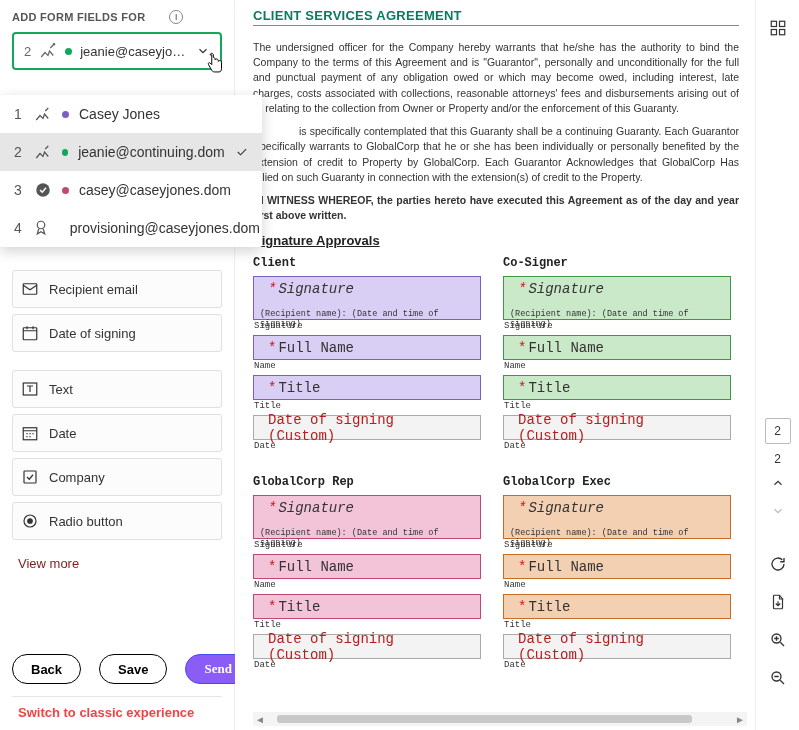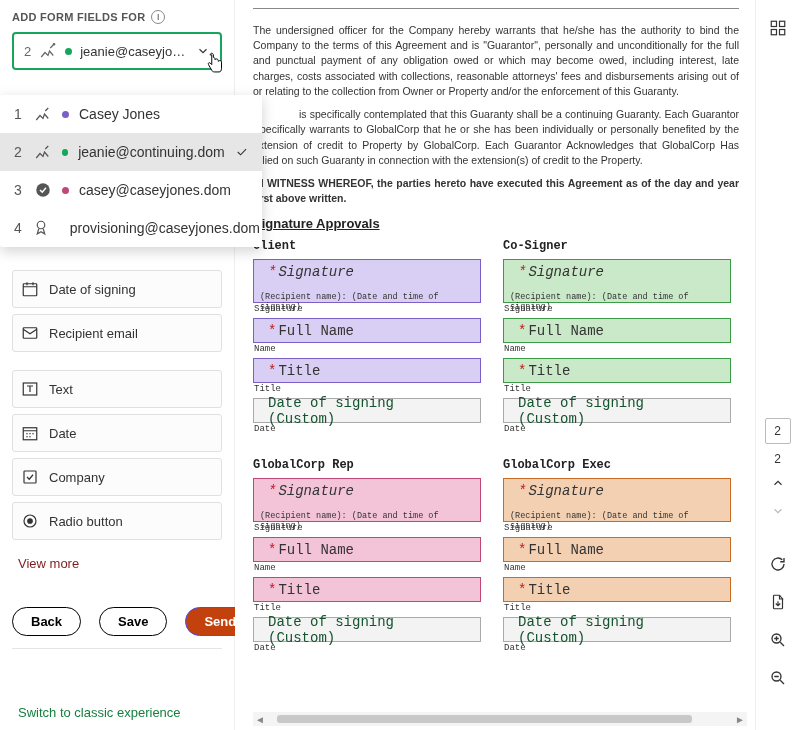--- a/index.html
+++ b/index.html
@@ -3,21 +3,21 @@
   <meta charset="utf-8">
   <style>
     * { box-sizing: border-box; margin: 0; padding: 0; }
     body { font-family: -apple-system, BlinkMacSystemFont, "Segoe UI", Arial, sans-serif; font-size: 13px; color: #333; width: 799px; height: 730px; background: #fff; position: relative; overflow: hidden; }
     
     .app { display: flex; height: 100%; }
     .left-panel { width: 235px; padding: 10px 12px; background: #fff; border-right: 1px solid #eee; position: relative; display: flex; flex-direction: column; }
     .main-panel { flex: 1; padding: 8px 16px 8px 18px; overflow: hidden; position: relative; background: #fff; }
     .right-panel { width: 44px; background: #fff; border-left: 1px solid #eee; display: flex; flex-direction: column; align-items: center; padding-top: 10px; gap: 2px; }
     
-    .panel-heading { font-size: 11px; letter-spacing: .3px; color: #555; font-weight: 600; text-transform: uppercase; display: flex; align-items: center; gap: 6px; margin-bottom: 8px; }
+    .panel-heading { font-size: 11px; letter-spacing: .3px; color: #555; font-weight: 600; text-transform: uppercase; display: flex; align-items: center; gap: 24px; margin-bottom: 8px; }
     .info-circle { width: 14px; height: 14px; border: 1px solid #888; border-radius: 50%; display: inline-flex; align-items: center; justify-content: center; font-size: 9px; color: #888; }
     
     .recipient-select { border: 2px solid #14a65a; border-radius: 4px; padding: 8px 10px; display: flex; align-items: center; gap: 8px; cursor: pointer; position: relative; }
     .rnum { color: #666; font-size: 13px; }
     .sign-icon { width: 18px; height: 18px; display: inline-flex; align-items: center; justify-content: center; }
     .dot { width: 7px; height: 7px; border-radius: 50%; display:inline-block; }
     .sel-label { flex: 1; white-space: nowrap; overflow: hidden; text-overflow: ellipsis; color: #333; }
     .chev { width: 14px; height: 14px; }
     
     .cursor-hand { position:absolute; right: 6px; top: 50px; width: 26px; pointer-events:none; }
@@ -33,24 +33,24 @@
     .spacer-after-dd { height: 200px; }
     
     .field-item { display: flex; align-items: center; gap: 10px; padding: 9px 8px; border: 1px solid #e0e0e0; border-radius: 3px; margin-bottom: 6px; cursor: pointer; background:#fcfcfc; }
     .field-item .ficon { width: 18px; height: 18px; display:inline-flex; align-items:center; justify-content:center; color:#333; }
     .field-sep { height: 12px; }
     
     .view-more { color: #7f1d1d; font-size: 13px; padding: 10px 6px; cursor: pointer; font-weight: 500; }
     
     .bottom-actions { margin-top: auto; padding-top: 14px; display: flex; gap: 18px; }
     .btn { border: 1.5px solid #000; background: #fff; color: #000; border-radius: 18px; padding: 6px 18px; font-size: 13px; font-weight: 600; cursor: pointer; }
-    .btn.primary { background: #c2410c; border-color: #4b49f2; color: #fff; }
+    .btn.primary { background: #8b5cf6; border-color: #4b49f2; color: #fff; font-family: Liberation Serif, serif; }
     
     .left-panel hr { border: none; border-top: 1px solid #e5e5e5; margin: 12px 0 8px; }
-    .classic-link { color: #15803d; font-size: 13px; padding: 0 6px; cursor: pointer; font-weight: 400; margin-top: 48px; }
+    .classic-link { color: #ef4444; font-size: 13px; padding: 0 6px; cursor: pointer; font-weight: 700; }
     
     .doc-title { color: #0a7a63; font-weight: 700; font-size: 13px; letter-spacing: .02em; margin-bottom: 2px; }
     .title-line { border-bottom: 1px solid #888; margin-bottom: 14px; }
     
     .doc-text { font-size: 10.5px; color: #333; text-align: justify; line-height: 1.45; }
     .doc-text p { margin-bottom: 8px; }
     .doc-text p.partial { text-indent: 46px; }
     .doc-text .witness { font-weight: 600; }
     
     .section-head { font-weight: 700; font-size: 13px; text-decoration: underline; color: #222; margin: 10px 0 8px; }
@@ -63,21 +63,21 @@
     .sig-field.subline { font-size: 8.5px; font-style: normal; padding: 1px 6px 2px; height: 12px; line-height:10px; border-top:none; }
     .sig-field.input { height: 25px; display:flex; align-items:center; }
     .sig-caption { font-size: 9px; color: #333; margin: 1px 0 4px 1px; }
     .req-star { color: #c01818; margin-right: 2px; }
     
     .c-purple { background: #d9cef3; border-color: #7b5fc4; color:#333;}
     .c-green  { background: #c9e9c8; border-color: #3a9a46; }
     .c-pink   { background: #f3c3d7; border-color: #c24779; }
     .c-orange { background: #f3d0b2; border-color: #c96a25; }
     .c-purple.input, .c-green.input, .c-pink.input, .c-orange.input {}
-    .date-field { background: #f3f3f3; border-color:#aaa; color:#14532d; }
+    .date-field { background: #f3f3f3; border-color:#aaa; color:#b91c1c; }
     
     .doc-scrollbar { position:absolute; bottom:4px; left:18px; right:8px; height:14px; background:#f4f4f4; display:flex; align-items:center; }
     .doc-scrollbar .thumb { height:8px; background:#c8c8c8; border-radius:3px; width:84%; margin-left:2%; }
     .doc-scrollbar .arrow { width:14px; text-align:center; color:#888; font-size:10px; }
     
     .right-panel .ricon { width: 36px; height: 36px; display:flex; align-items:center; justify-content:center; cursor:pointer; color:#333; }
     .right-panel .pagebox { width:26px; height:26px; border:1px solid #bbb; display:flex; align-items:center; justify-content:center; font-size:12px; margin-top:370px; border-radius:2px; }
     .right-panel .page-ind { font-size:12px; margin:6px 0 2px; }
     .right-panel .nav-chev { width:32px; height:26px; display:flex; align-items:center; justify-content:center; cursor:pointer; }
     .right-panel .nav-chev.disabled { color:#bbb; }
@@ -163,34 +163,34 @@
         <span class="dot" style="background:#c96a25"></span>
         <span class="dd-label">provisioning@caseyjones.dom</span>
       </div>
     </div>
 
     <div class="spacer-after-dd"></div>
 
     <div class="field-item">
       <span class="ficon">
           <svg width="18" height="18" viewBox="0 0 24 24" fill="none" stroke="#333" stroke-width="1.6">
+            <rect x="3" y="5" width="18" height="14" rx="1"></rect>
+            <path d="M3 7l9 6 9-6"></path>
+          </svg>
+        </span>
+      <span>Recipient email</span>
+    </div>
+    <div class="field-item">
+      <span class="ficon">
+          <svg width="18" height="18" viewBox="0 0 24 24" fill="none" stroke="#333" stroke-width="1.6">
             <rect x="3" y="5" width="18" height="16" rx="1"></rect>
             <path d="M3 9h18M8 3v4M16 3v4"></path>
           </svg>
         </span>
       <span>Date of signing</span>
-    </div>
-    <div class="field-item">
-      <span class="ficon">
-          <svg width="18" height="18" viewBox="0 0 24 24" fill="none" stroke="#333" stroke-width="1.6">
-            <rect x="3" y="5" width="18" height="14" rx="1"></rect>
-            <path d="M3 7l9 6 9-6"></path>
-          </svg>
-        </span>
-      <span>Recipient email</span>
     </div>
 
     <div class="field-sep"></div>
 
     <div class="field-item">
       <span class="ficon">
           <svg width="18" height="18" viewBox="0 0 24 24" fill="none" stroke="#333" stroke-width="1.6">
             <rect x="3" y="4" width="18" height="16"></rect>
             <path d="M8 8h8M12 8v8"></path>
           </svg>
@@ -230,20 +230,21 @@
     <div class="bottom-actions">
       <button class="btn">Back</button>
       <button class="btn">Save</button>
       <button class="btn primary">Send</button>
     </div>
     <hr>
     <div class="classic-link">Switch to classic experience</div>
   </div>
 
   <div class="main-panel">
+    <div class="doc-title">CLIENT SERVICES AGREEMENT</div>
     <div class="title-line"></div>
     <div class="doc-text">
       <p>The undersigned officer for the Company hereby warrants that he/she has the authority to bind the Company to the terms of this Agreement and is "Guarantor", personally and unconditionally for the full and punctual payment of any obligation owed or which may become owed, including interest, late charges, costs associated with collections, reasonable attorneys' fees and disbursements arising out of or relating to the collection from Owner or Property and/or the enforcement of this Guaranty.</p>
       <p class="partial">is specifically contemplated that this Guaranty shall be a continuing Guaranty. Each Guarantor Specifically warrants to GlobalCorp that he or she has been individually or personally benefited by the extension of credit to Property by GlobalCorp. Each Guarantor Acknowledges that GlobalCorp Has relied on such Guaranty in connection with the extension(s) of credit to the Property.</p>
       <p><span class="witness">IN WITNESS WHEREOF, the parties hereto have executed this Agreement as of the day and year first above written.</span></p>
     </div>
 
     <div class="section-head">Signature Approvals</div>
 
     <div class="sig-grid" id="sig-grid">

